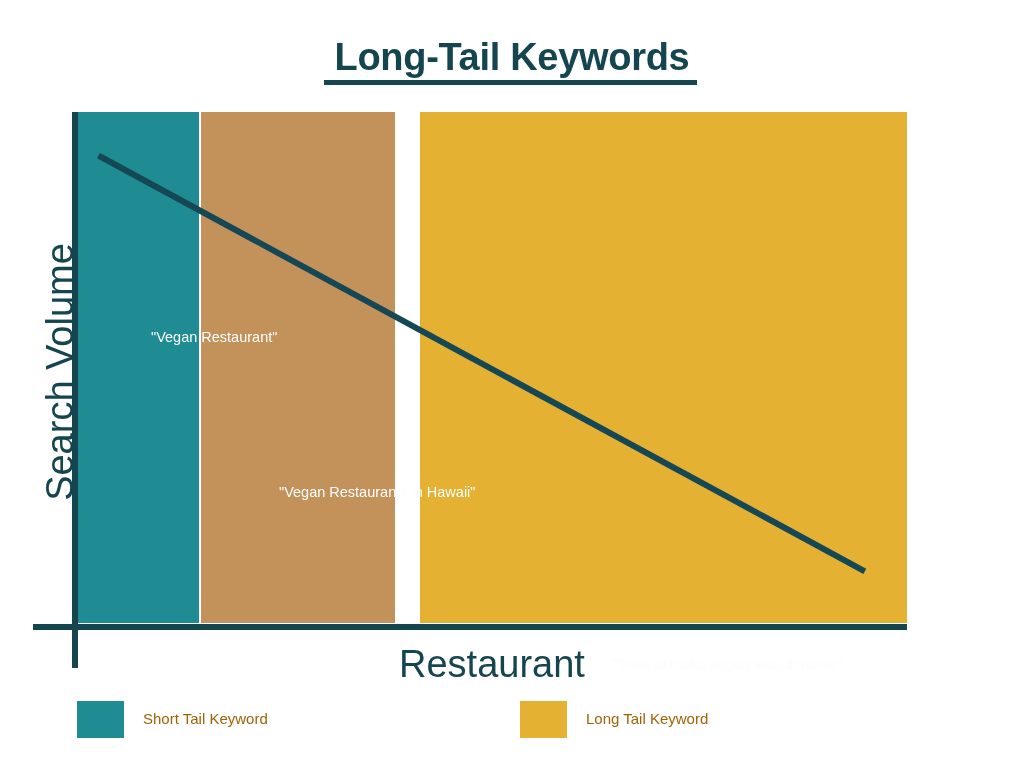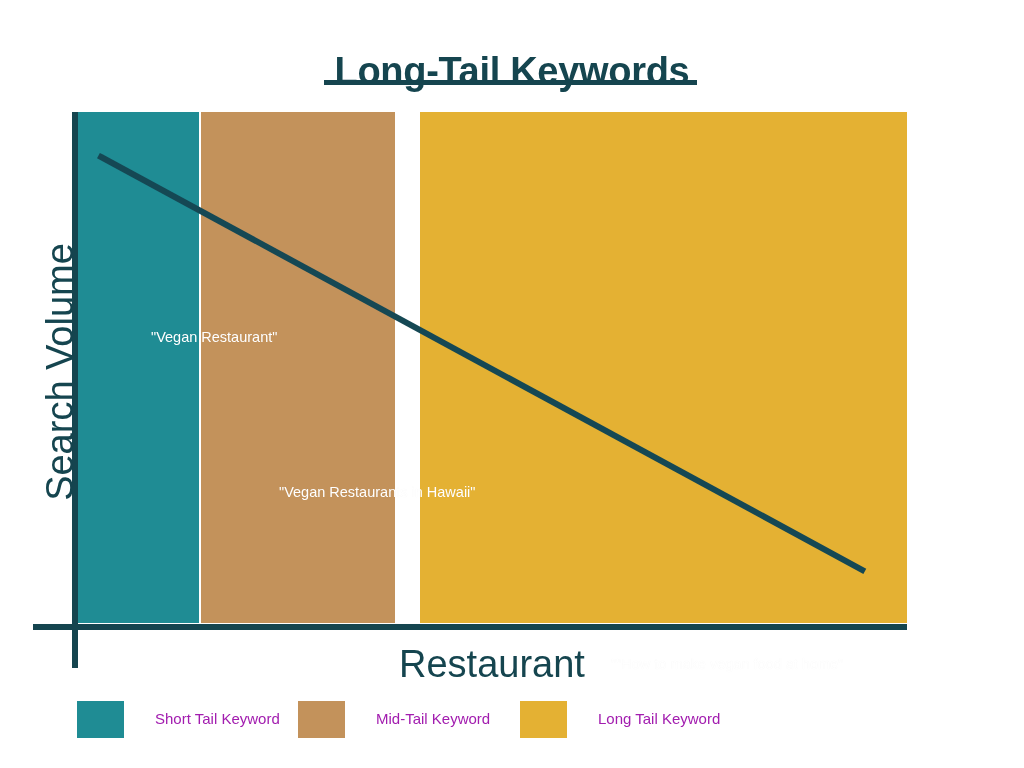--- a/index.html
+++ b/index.html
@@ -14,21 +14,21 @@
     position: relative;
     overflow: hidden;
     font-family: "Liberation Sans", sans-serif;
     color: #14414E;
   }
 
   
   #chart-title {
     position: absolute;
     left: 0;
-    top: 48px;
+    top: 34px;
     width: 1024px;
     text-align: center;
     font-size: 38px;
     font-weight: bold;
     letter-spacing: -0.3px;
     color: #15454F;
     line-height: 46px;
     white-space: nowrap;
   }
   #title-underline {
@@ -137,24 +137,24 @@
     height: 38px;
     display: flex;
     align-items: center;
   }
   .legend-swatch {
     width: 47px;
     height: 37px;
     flex: 0 0 auto;
   }
   .legend-label {
-    margin-left: 31px;
+    margin-left: 19px;
     font-size: 15px;
     line-height: 18px;
-    color: #a21caf;
+    color: #a16207;
     white-space: nowrap;
   }
   #legend-item-0 { left: 0px; }
   #legend-item-1 { left: 221px; }
   #legend-item-2 { left: 443px; }
 </style>
 </head>
 <body>
 
 <div id="chart-title">Long-Tail Keywords</div>
@@ -181,22 +181,18 @@
 <div id="y-axis-title">Search Volume</div>
 <div id="x-axis-title">Restaurant</div>
 
 <div id="legend">
 
   <div class="legend-item" id="legend-item-0">
     <span class="legend-swatch" style="background: rgb(31, 140, 148);"></span>
     <span class="legend-label">Short Tail Keyword</span>
   </div>
 
-  <div class="legend-item" id="legend-item-1">
-    <span class="legend-swatch" style="background: rgb(195, 146, 91);"></span>
-    <span class="legend-label">Mid-Tail Keyword</span>
-  </div>
 
   <div class="legend-item" id="legend-item-2">
     <span class="legend-swatch" style="background: rgb(228, 177, 51);"></span>
     <span class="legend-label">Long Tail Keyword</span>
   </div>
 </div>
 
 </body></html>

